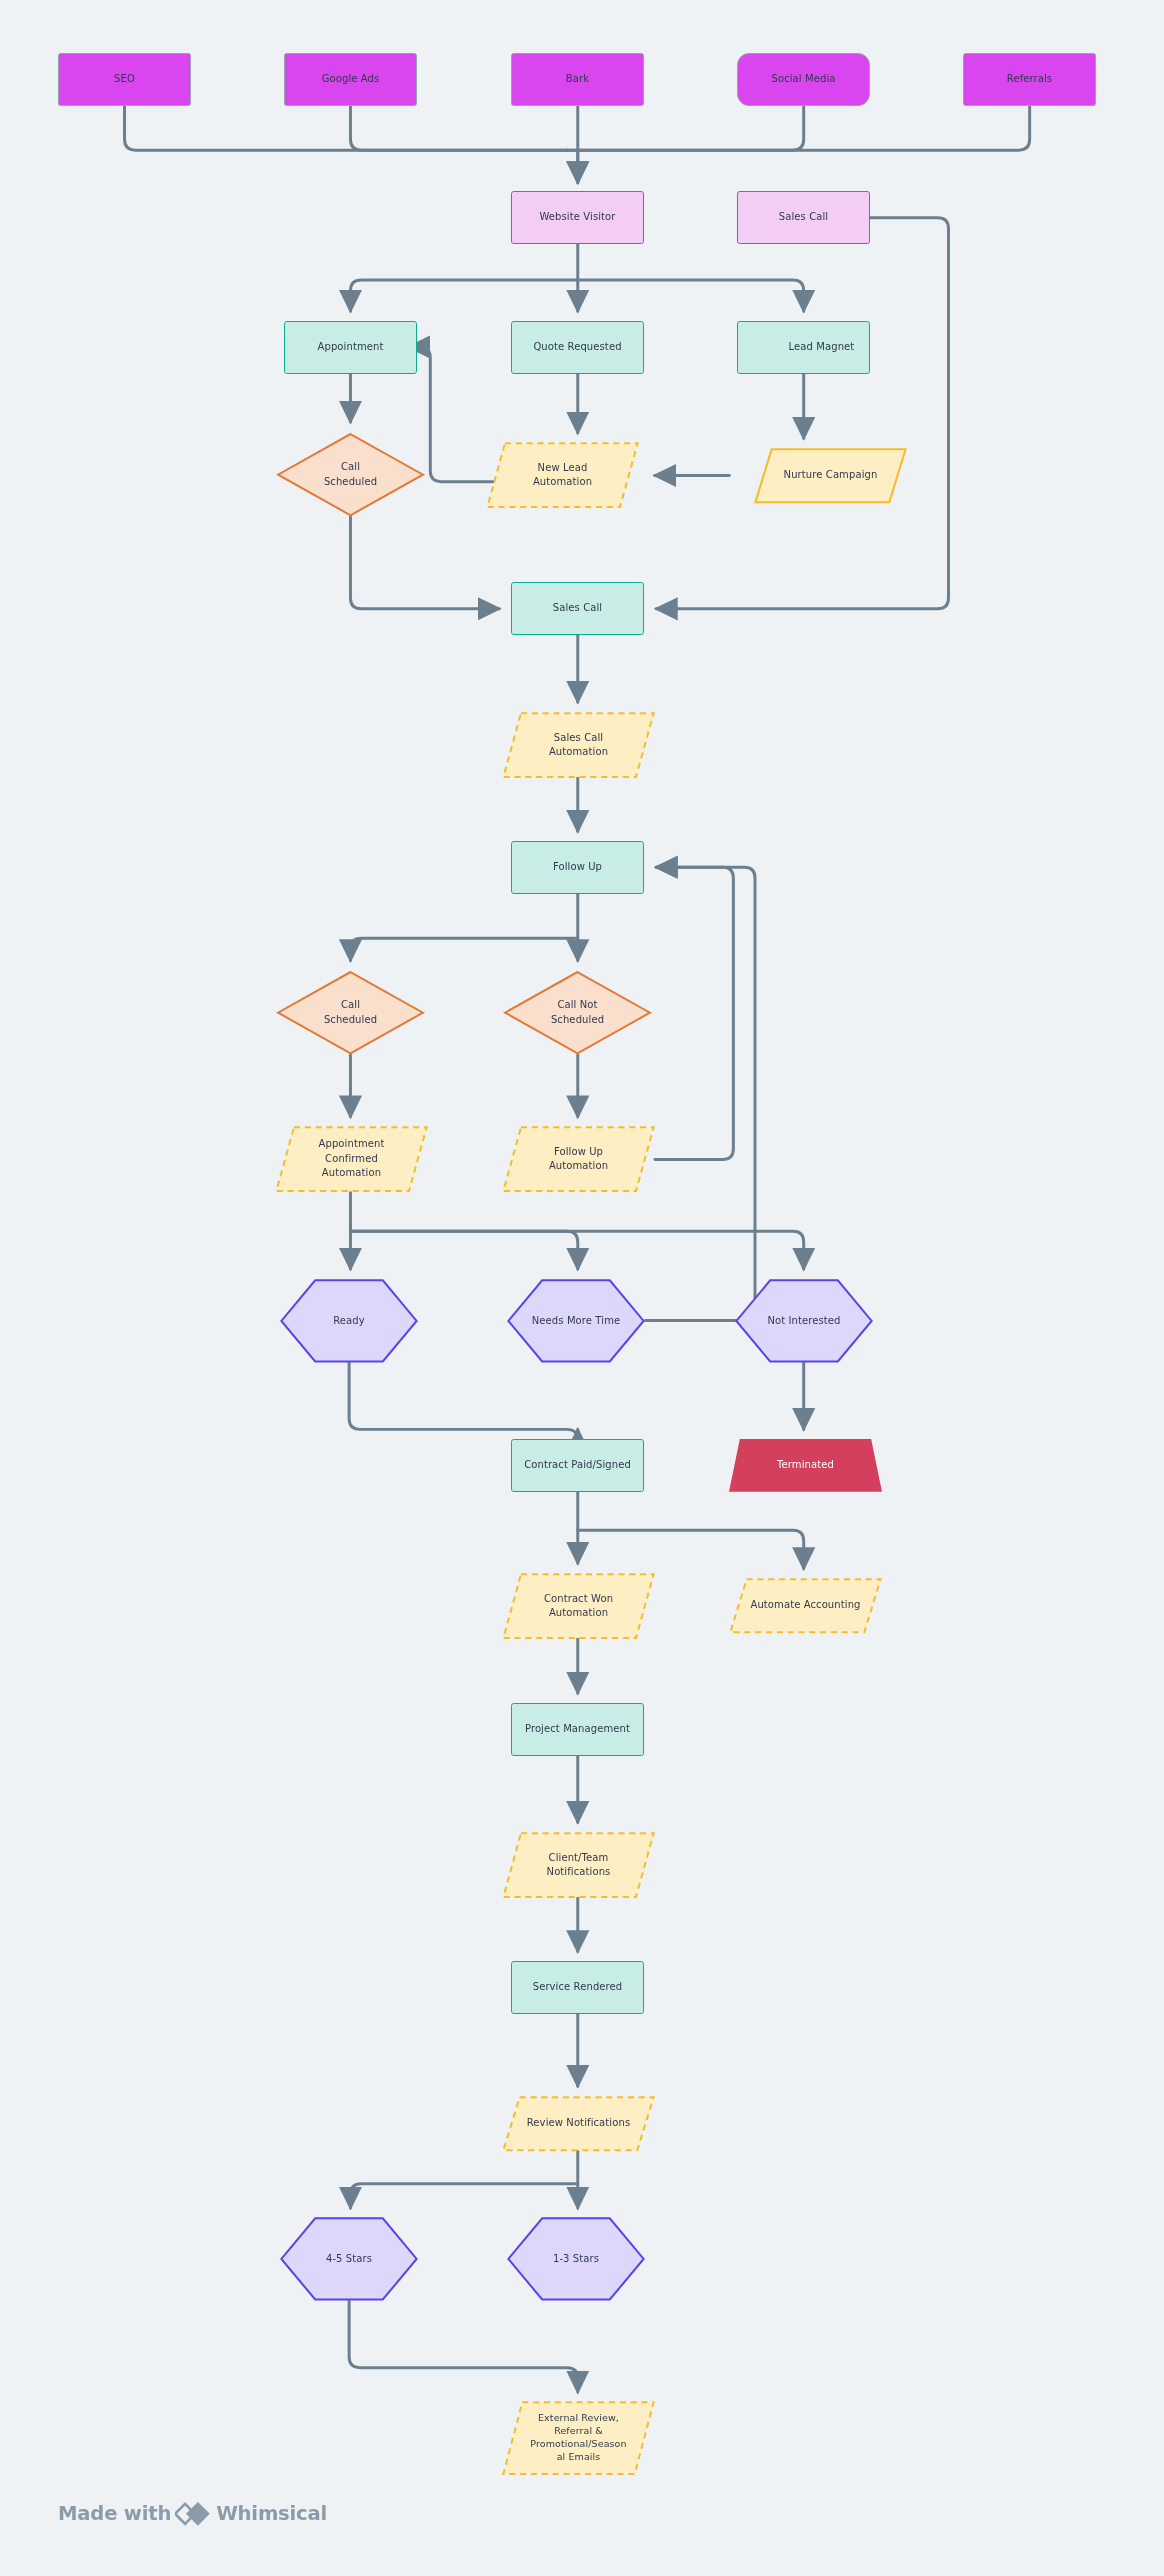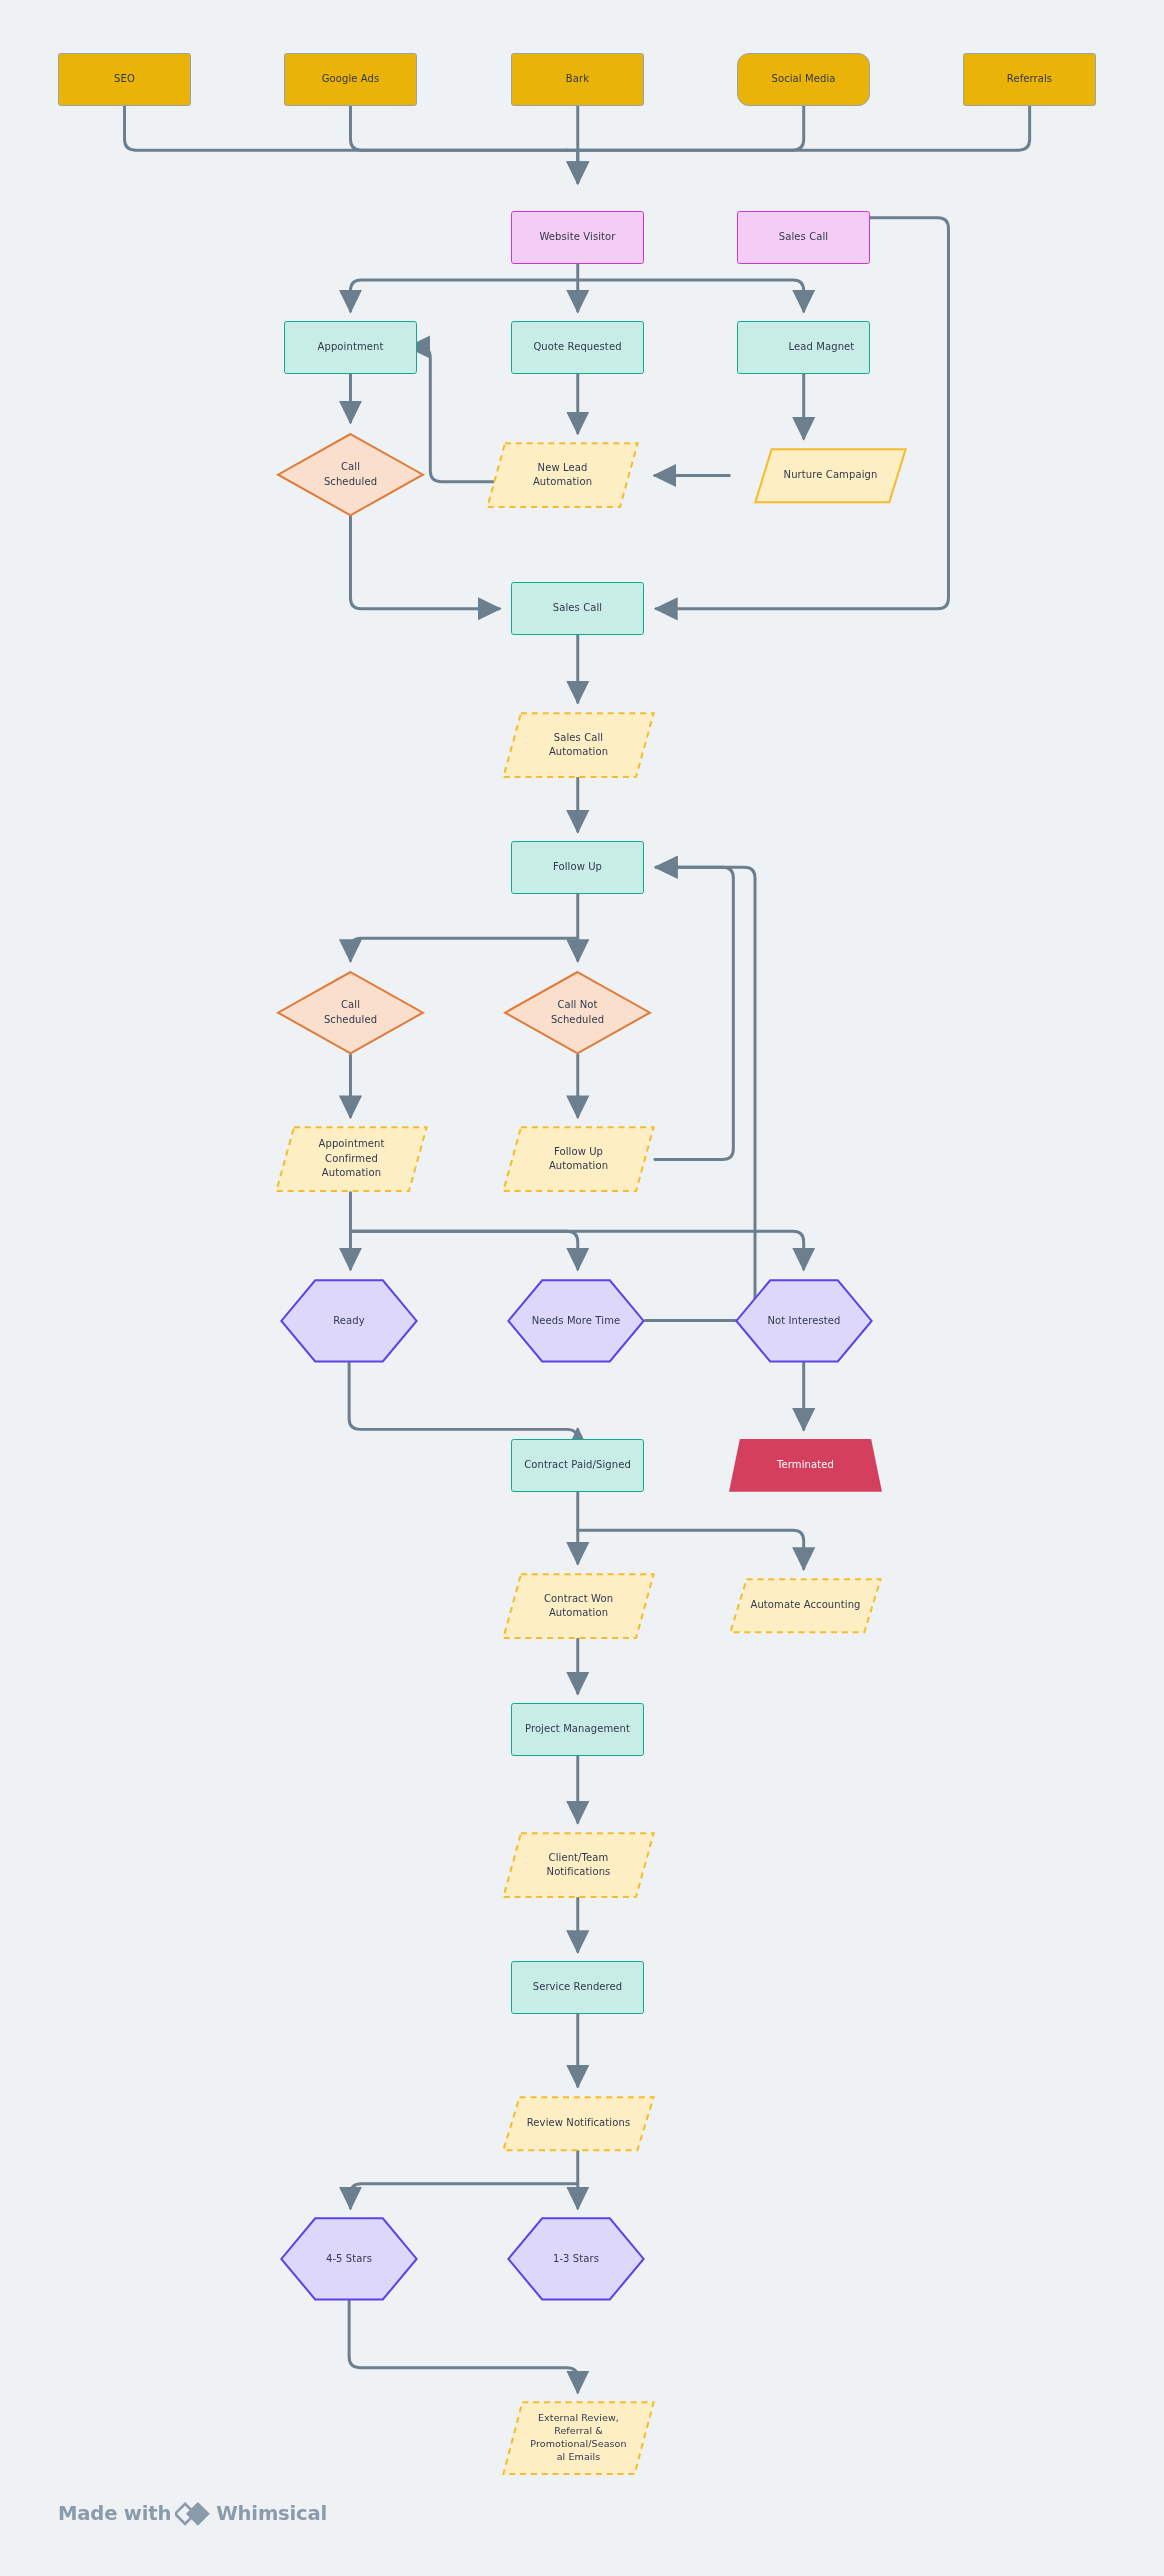--- a/index.html
+++ b/index.html
@@ -13,22 +13,22 @@
   #canvas{position:absolute;left:0;top:0;width:1165px;height:2576px;}
   svg.edges{position:absolute;left:0;top:0;width:1165px;height:2576px;pointer-events:none;}
   .node{position:absolute;box-sizing:border-box;display:flex;align-items:center;justify-content:center;text-align:center;}
   .node .lbl{
     position:relative;z-index:3;
     font-size:10px;line-height:1.45;color:#31394d;letter-spacing:0.1px;
     padding:0 5.4px;white-space:pre-line;
   }
   
   .rect{border-radius:2.7px;border:1.4px solid;}
-  .src{background:#eab308;border-color:#93a4b0;}
-  .pink{background:#f3cdf4;border-color:#c838d6;margin-top:20px;}
+  .src{background:#d946ef;border-color:#93a4b0;}
+  .pink{background:#f3cdf4;border-color:#c838d6;}
   .teal{background:#c8ece6;border-color:#0eab91;}
   
   .diamond{background:transparent;border:none;}
   .diamond .shape{position:absolute;inset:0;}
   
   .hexwrap{background:transparent;}
   
   .para{background:transparent;}
   
   .white-lbl .lbl{color:#ffffff;}

